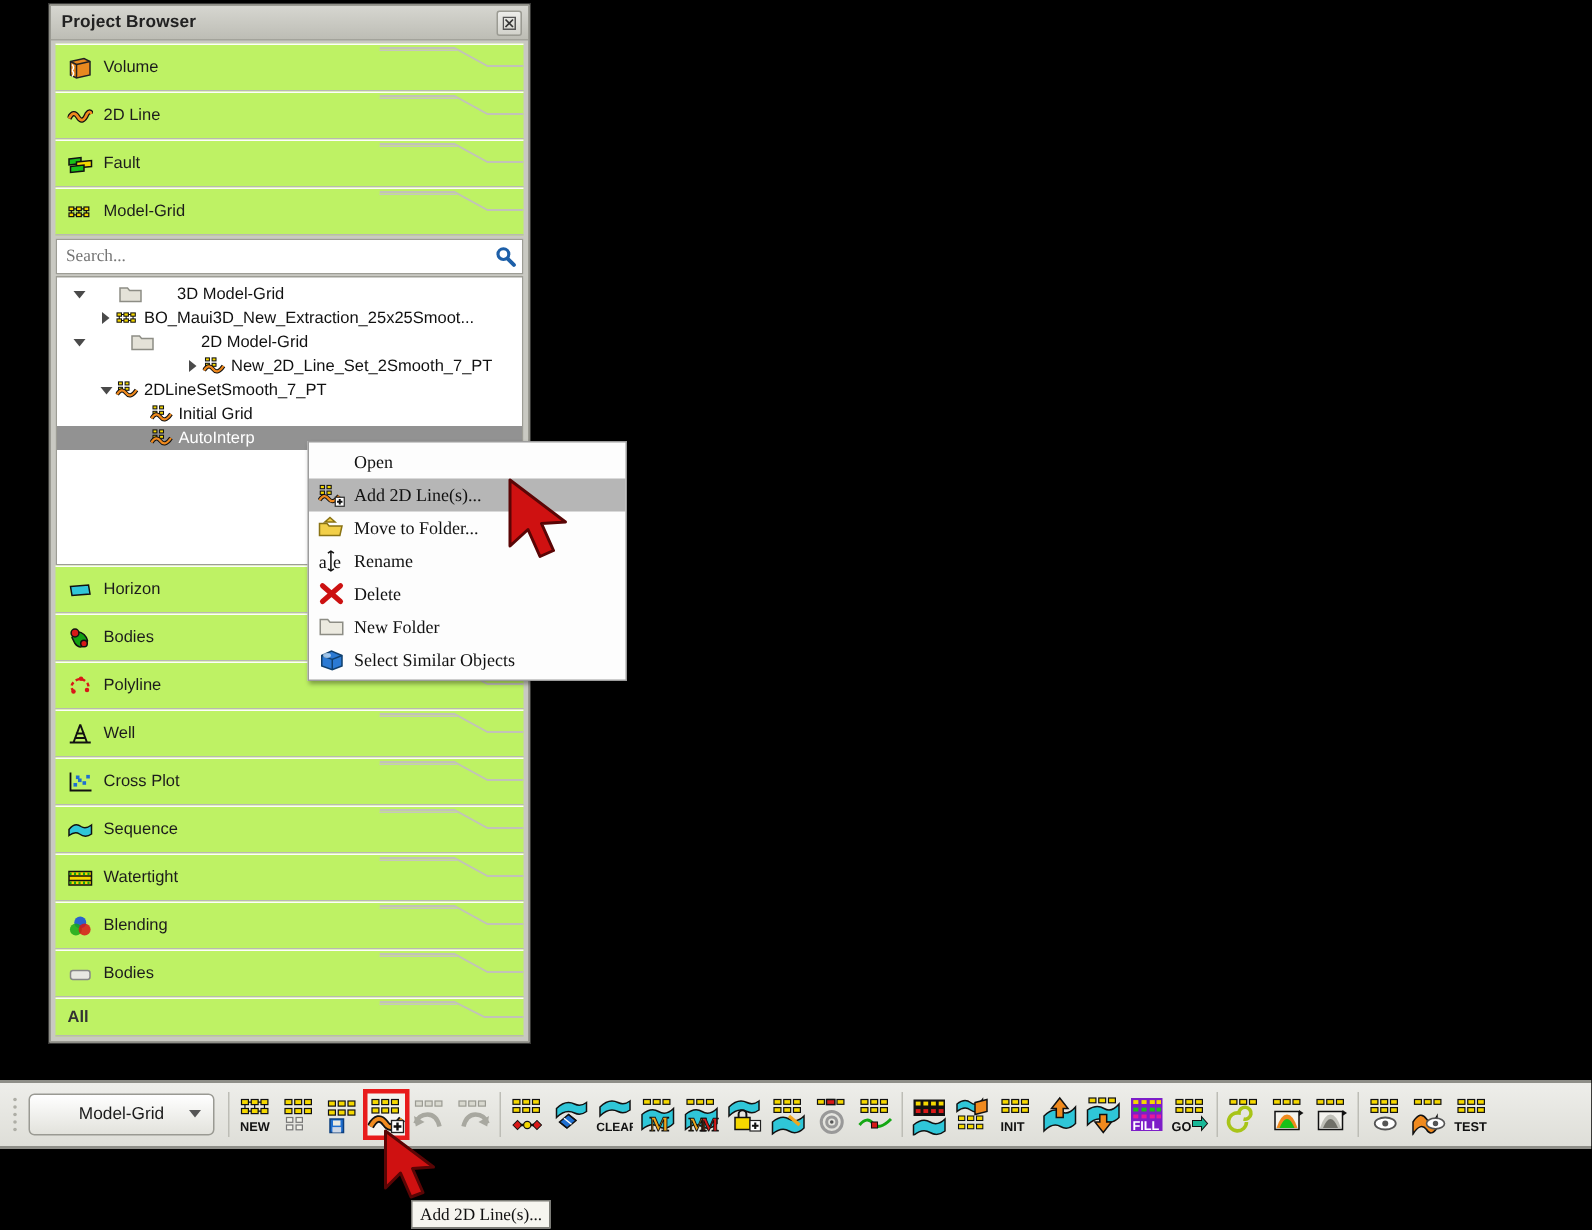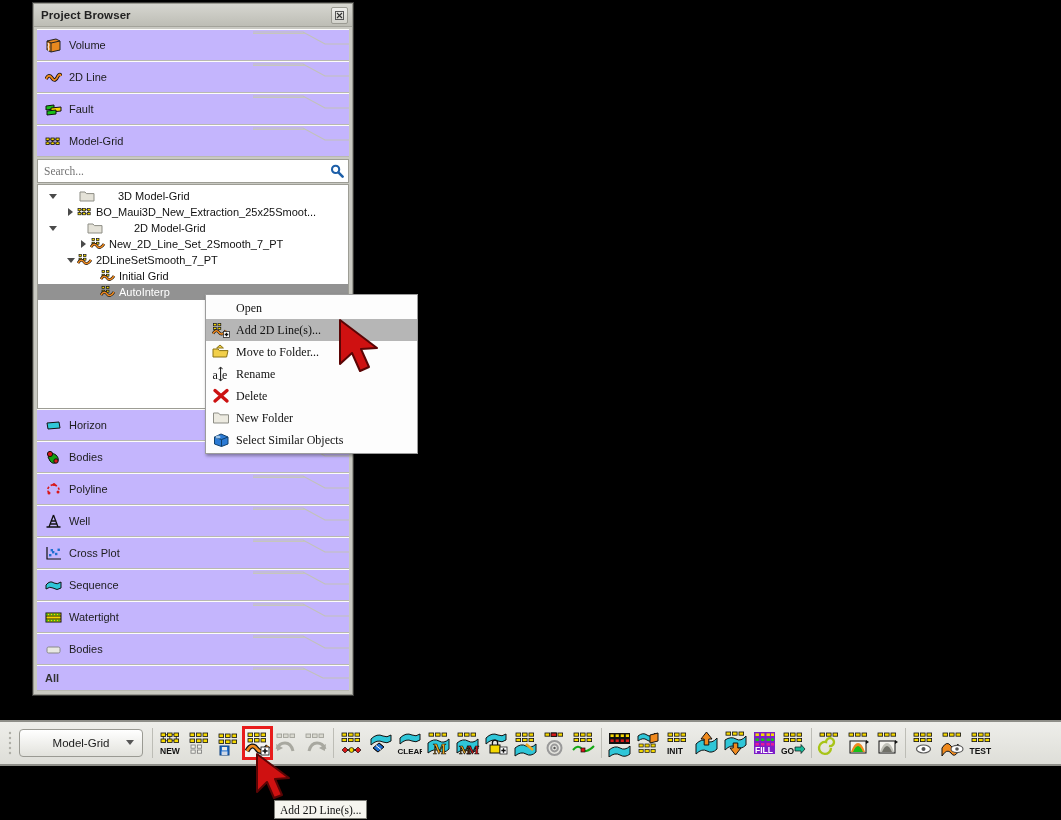--- a/index.html
+++ b/index.html
@@ -23,21 +23,21 @@
     background:linear-gradient(#ededea,#d2d2cb);
     border:1px solid #9b9b93;border-radius:2px;
     display:flex;align-items:center;justify-content:center;
     font-size:9px;color:#333;line-height:1;
   }
   #pb-body{flex:1;display:flex;flex-direction:column;padding:2px 3px 3px 3px;overflow:hidden;}
 
   
   .cat{
     position:relative;height:30px;flex:0 0 30px;
-    background:#c4b5fd;border-bottom:1px solid #b9b9b1;border-top:1px solid #fdfdfb;
+    background:#bef264;border-bottom:1px solid #b9b9b1;border-top:1px solid #fdfdfb;
     display:flex;align-items:center;padding-left:8px;overflow:hidden;
   }
   .cat .ribbon{
     position:absolute;right:0;top:0;bottom:0;width:96px;pointer-events:none;
   }
   .cat .ribbon:before{
     content:"";position:absolute;left:0;top:3px;width:52px;height:1px;background:#c6c6bd;
     transform-origin:left center;
   }
   .cat-label{font-size:11px;color:#1c1c1c;margin-left:7px;white-space:nowrap;}
@@ -253,21 +253,21 @@
             <i></i>
           </span>
         <span class="tico ico">
           <svg width="16" height="14" viewBox="0 0 16 14">
               <path d="M1 3 L6 3 L7.4 4.6 L15 4.6 L15 12 L1 12 Z" fill="#e4e2d8" stroke="#8d8d85"></path>
             </svg>
         </span>
         <span class="tlabel">2D Model-Grid</span>
       </div>
 
-      <div class="tnode" style="padding-left:39px;">
+      <div class="tnode" style="padding-left:39px;margin-left:45px;">
         <span class="twist right">
             <i></i>
           </span>
         <span class="tico ico">
           <svg width="16" height="14" viewBox="0 0 16 14">
               <g fill="#f5d800" stroke="#111" stroke-width=".7">
                 <rect x="2" y="1.6" width="2.6" height="2"></rect>
                 <rect x="6.4" y="1.6" width="2.6" height="2"></rect>
                 <rect x="2" y="5.2" width="2.6" height="2"></rect>
                 <rect x="6.4" y="5.2" width="2.6" height="2"></rect>
@@ -425,20 +425,33 @@
             <path d="M2 3.6 L2 5.4 M5 3.6 L5 5.4 M8 3.6 L8 5.4 M11 3.6 L11 5.4 M14 3.6 L14 5.4" stroke="#14a814" stroke-width="1.4"></path>
             <path d="M2 9.6 L2 11.4 M5 9.6 L5 11.4 M8 9.6 L8 11.4 M11 9.6 L11 11.4 M14 9.6 L14 11.4" stroke="#14a814" stroke-width="1.4"></path>
           </svg>
       </span>
       <span class="cat-label">Watertight</span>
       <span class="ribbon"><svg width="96" height="30" viewBox="0 0 96 30">
             <path d="M0 2 L50 2 L72 14 L96 14" fill="none" stroke="#c2c2b9" stroke-width="1.2"></path>
           </svg></span>
     </div>
 
+    <div class="cat">
+      <span class="cat-ico ico">
+        <svg width="17" height="15" viewBox="0 0 17 15">
+            <circle cx="8.5" cy="5" r="4" fill="#1a52d8" opacity=".9"></circle>
+            <circle cx="5.6" cy="9.6" r="4" fill="#18a818" opacity=".85"></circle>
+            <circle cx="11.4" cy="9.6" r="4" fill="#d81818" opacity=".85"></circle>
+          </svg>
+      </span>
+      <span class="cat-label">Blending</span>
+      <span class="ribbon"><svg width="96" height="30" viewBox="0 0 96 30">
+            <path d="M0 2 L50 2 L72 14 L96 14" fill="none" stroke="#c2c2b9" stroke-width="1.2"></path>
+          </svg></span>
+    </div>
 
     <div class="cat">
       <span class="cat-ico ico">
         <svg width="17" height="15" viewBox="0 0 17 15">
             <rect x="2" y="5" width="13" height="6" rx="1.6" fill="#e8e8e2" stroke="#888"></rect>
           </svg>
       </span>
       <span class="cat-label">Bodies</span>
       <span class="ribbon"><svg width="96" height="30" viewBox="0 0 96 30">
             <path d="M0 2 L50 2 L72 14 L96 14" fill="none" stroke="#c2c2b9" stroke-width="1.2"></path>

